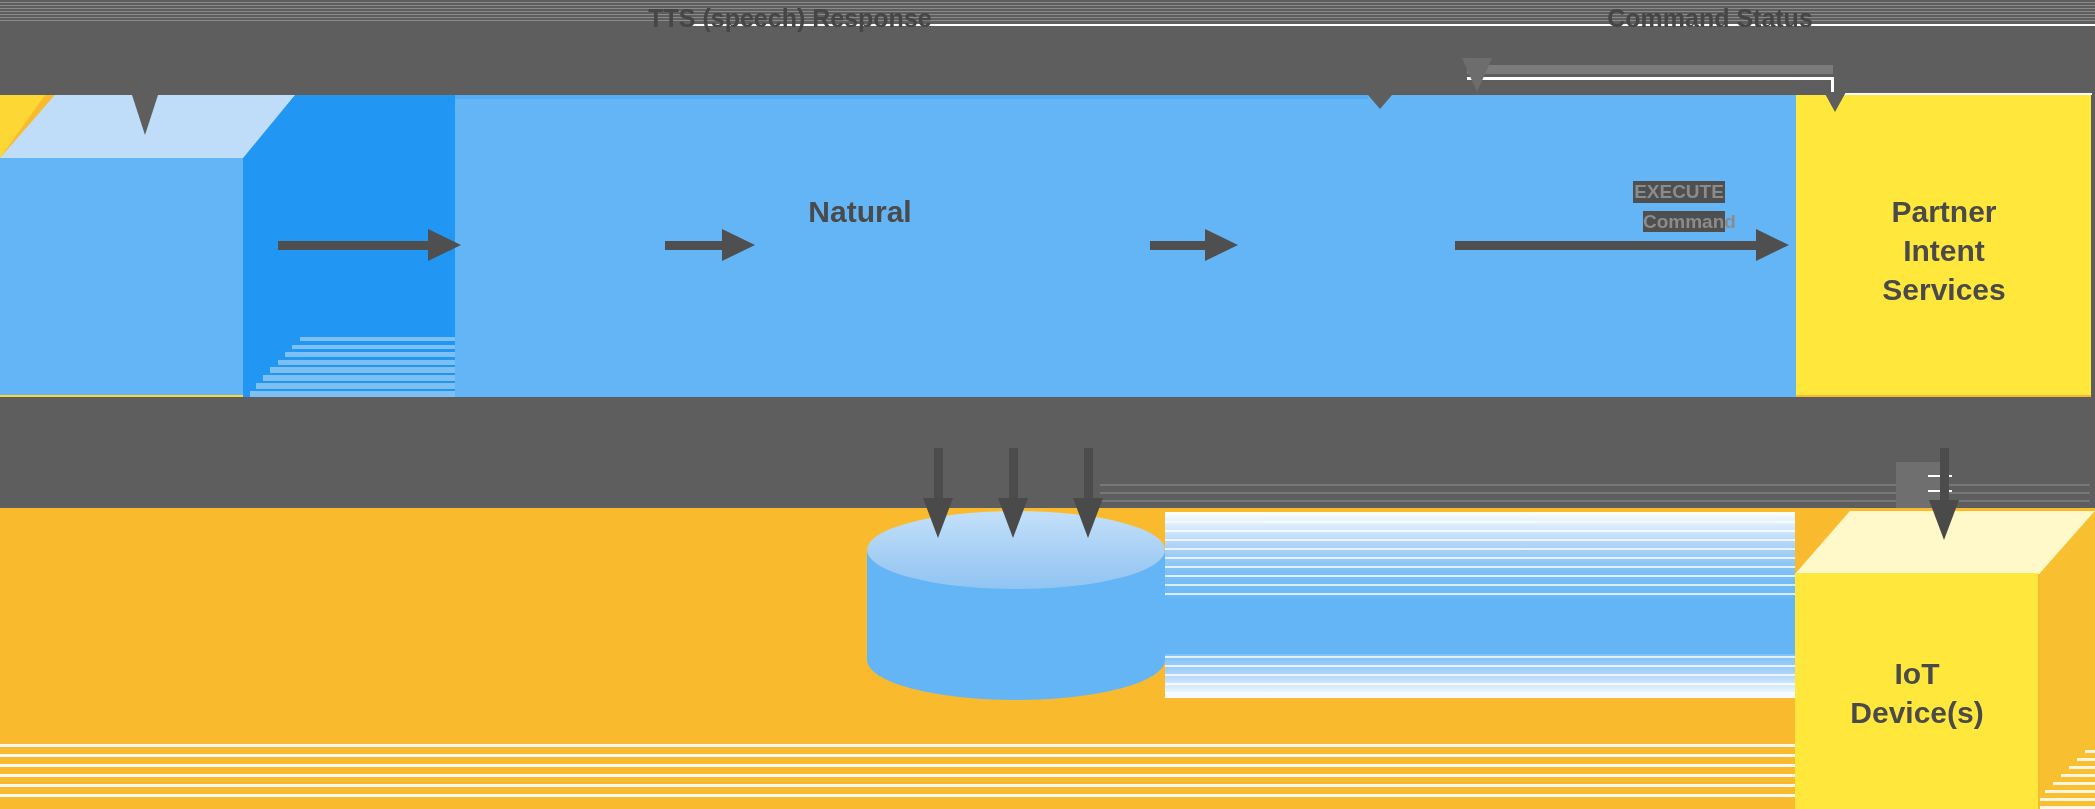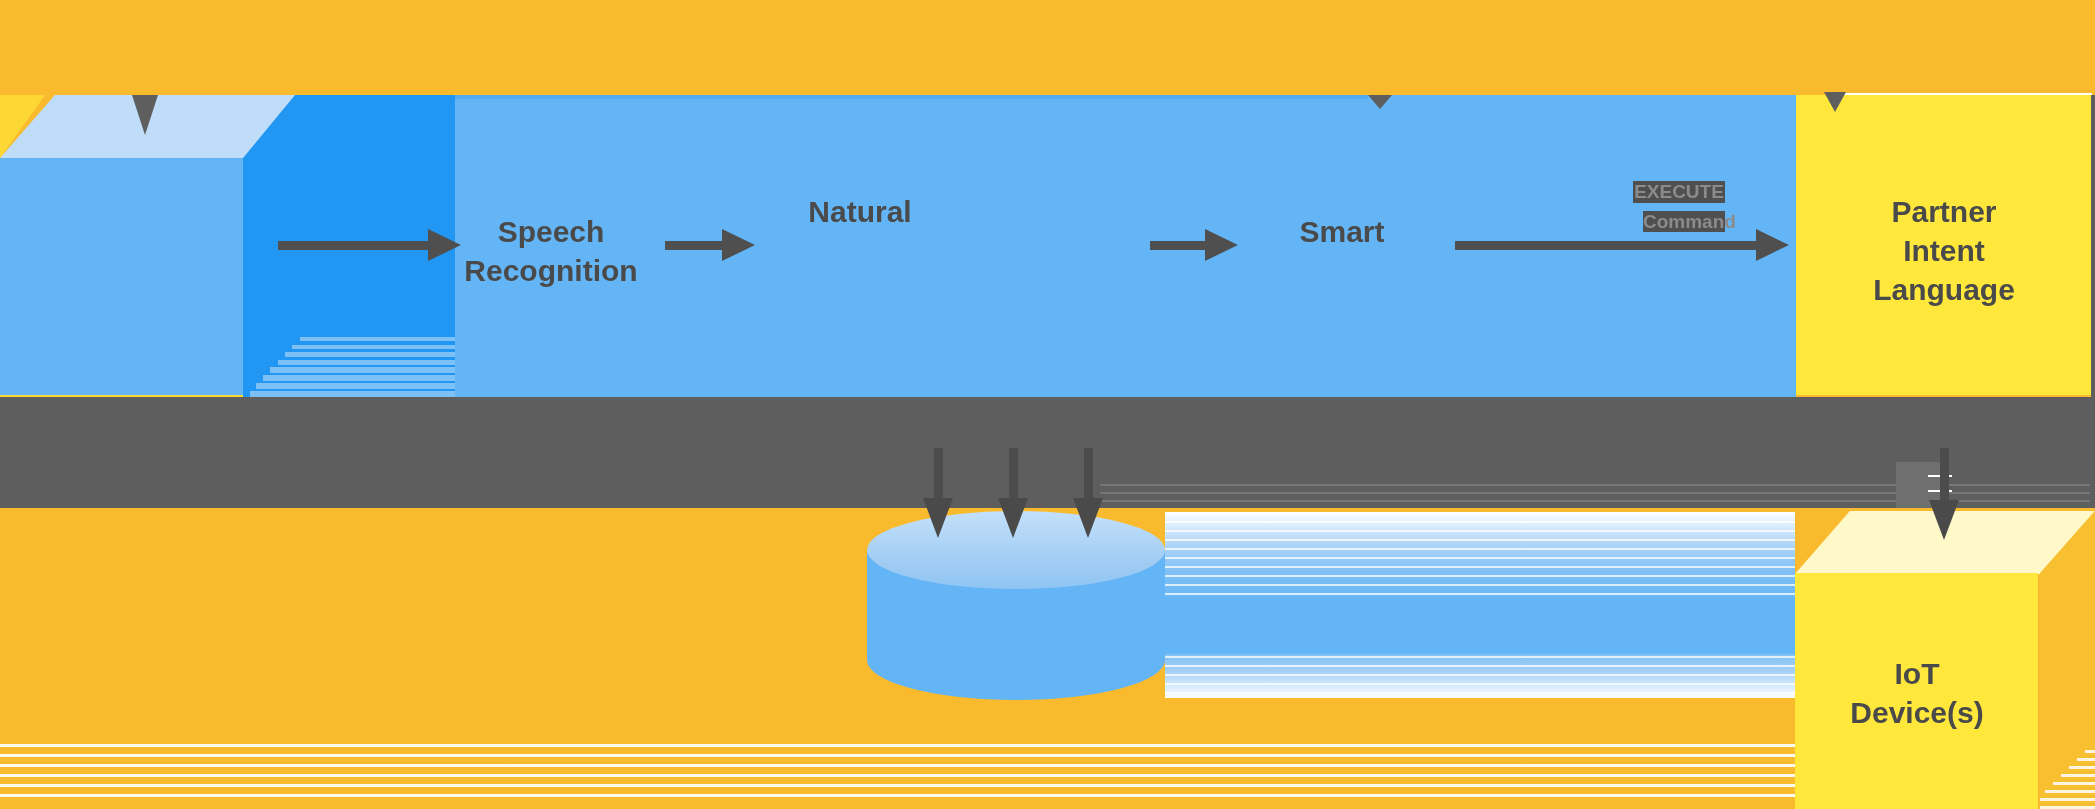--- a/index.html
+++ b/index.html
@@ -125,51 +125,57 @@
 
   <div class="abs cube-top"></div>
   <div class="abs cube-front"></div>
 
   <div class="abs partner-box"></div>
   <div class="abs partner-topline"></div>
   <div class="abs right-strip"></div>
   <div class="node-label" style="left:1824px;top:192px;width:240px;z-index:4;">
     <div>Partner</div>
     <div>Intent</div>
-    <div>Language</div>
+    <div>Services</div>
   </div>
 
-  <div class="node-label" style="left:431px;top:212px;width:240px;z-index:4;">
-    <div>Speech</div>
-    <div>Recognition</div>
-  </div>
 
   <div class="node-label" style="left:740px;top:192px;width:240px;z-index:4;">
     <div>Natural</div>
   </div>
 
   <div class="node-label" style="left:1222px;top:212px;width:240px;z-index:4;">
-    <div>Smart</div>
   </div>
 
   <div class="h-shaft" style="left:278px;width:152px;"></div>
   <div class="h-head" style="left:428px;"></div>
 
   <div class="h-shaft" style="left:665px;width:59px;"></div>
   <div class="h-head" style="left:722px;"></div>
 
   <div class="h-shaft" style="left:1150px;width:57px;"></div>
   <div class="h-head" style="left:1205px;"></div>
 
   <div class="h-shaft" style="left:1455px;width:303px;"></div>
   <div class="h-head" style="left:1756px;"></div>
 
   <div class="exec-bar" style="left:1633px;top:181px;width:92px;height:22px;line-height:22px;">EXECUTE</div>
   <div class="exec-bar" style="left:1643px;top:211px;width:82px;height:21px;line-height:21px;">Command</div>
 
+  <div class="abs top-band">
+    <div class="abs top-band-stripes"></div>
+    <div class="abs white-line-24"></div>
+    <div class="band-label" style="left:590px;top:4px;width:400px;">TTS (speech) Response</div>
+    <div class="band-label" style="left:1510px;top:4px;width:400px;">Command Status</div>
+    <div class="abs cmd-arrow-stripe"></div>
+    <div class="abs cmd-arrow-white"></div>
+    <div class="abs cmd-arrow-vert"></div>
+    <div class="v-notch" style="left:1462px;top:58px;border-left:15px solid transparent;
+         border-right:15px solid transparent;border-top:34px solid #6D6D6D;"></div>
+  </div>
 
   <div class="v-notch" style="left:132px;top:95px;border-left:13px solid transparent;
        border-right:13px solid transparent;border-top:40px solid #5E5E5E;"></div>
   <div class="v-notch" style="left:1368px;top:95px;border-left:12px solid transparent;
        border-right:12px solid transparent;border-top:14px solid #5E5E5E;"></div>
   <div class="v-notch" style="left:1824px;top:92px;border-left:11px solid transparent;
        border-right:11px solid transparent;border-top:20px solid #5E5E5E;"></div>
 
   <div class="abs band2"></div>
   <div class="abs band2-lines"></div>

